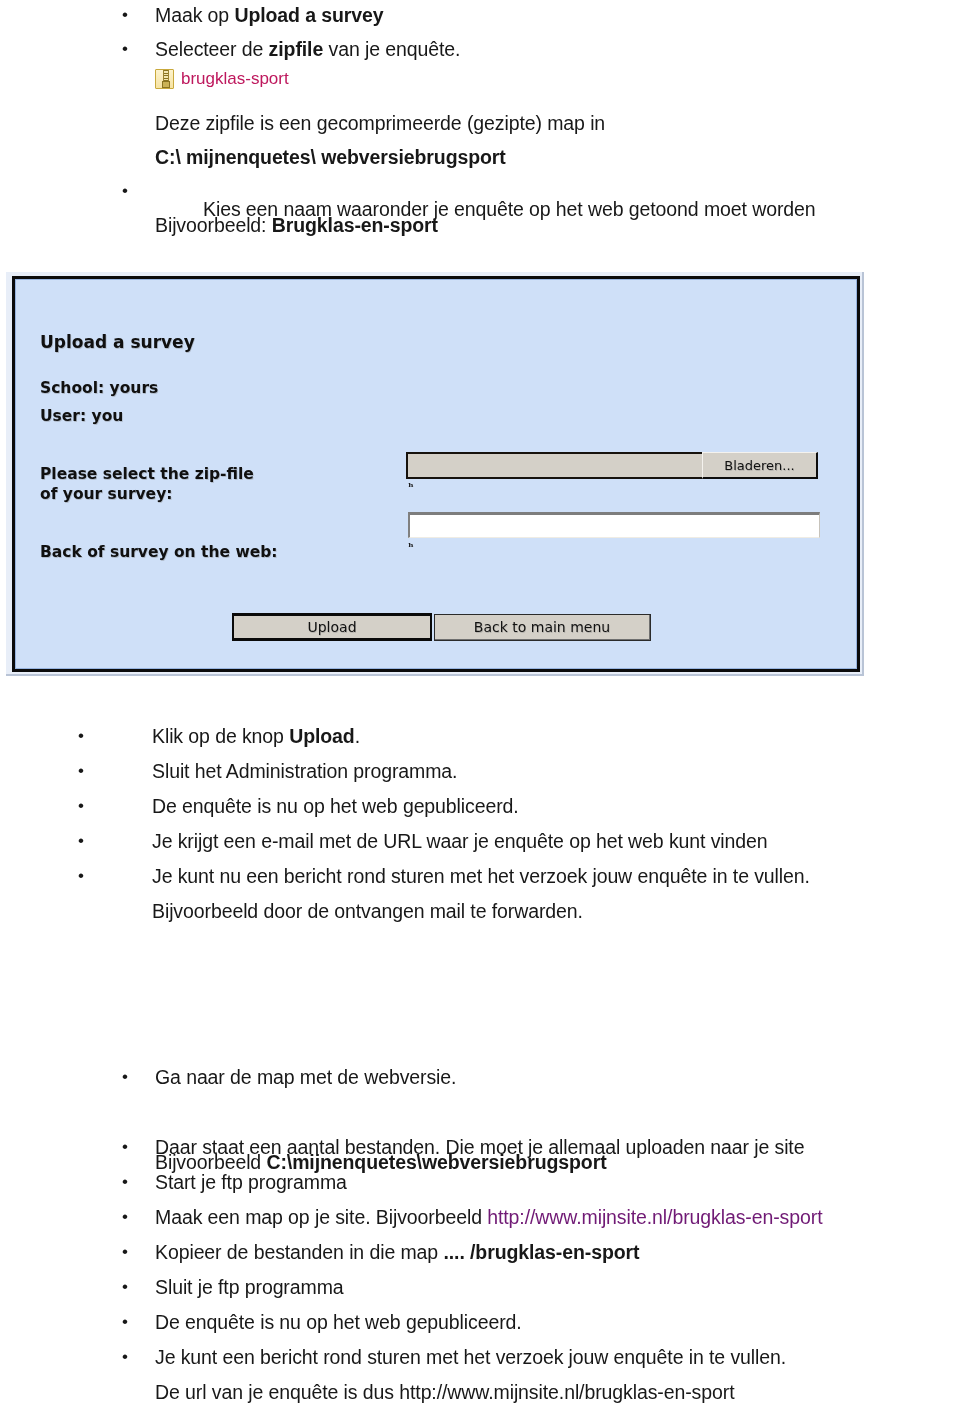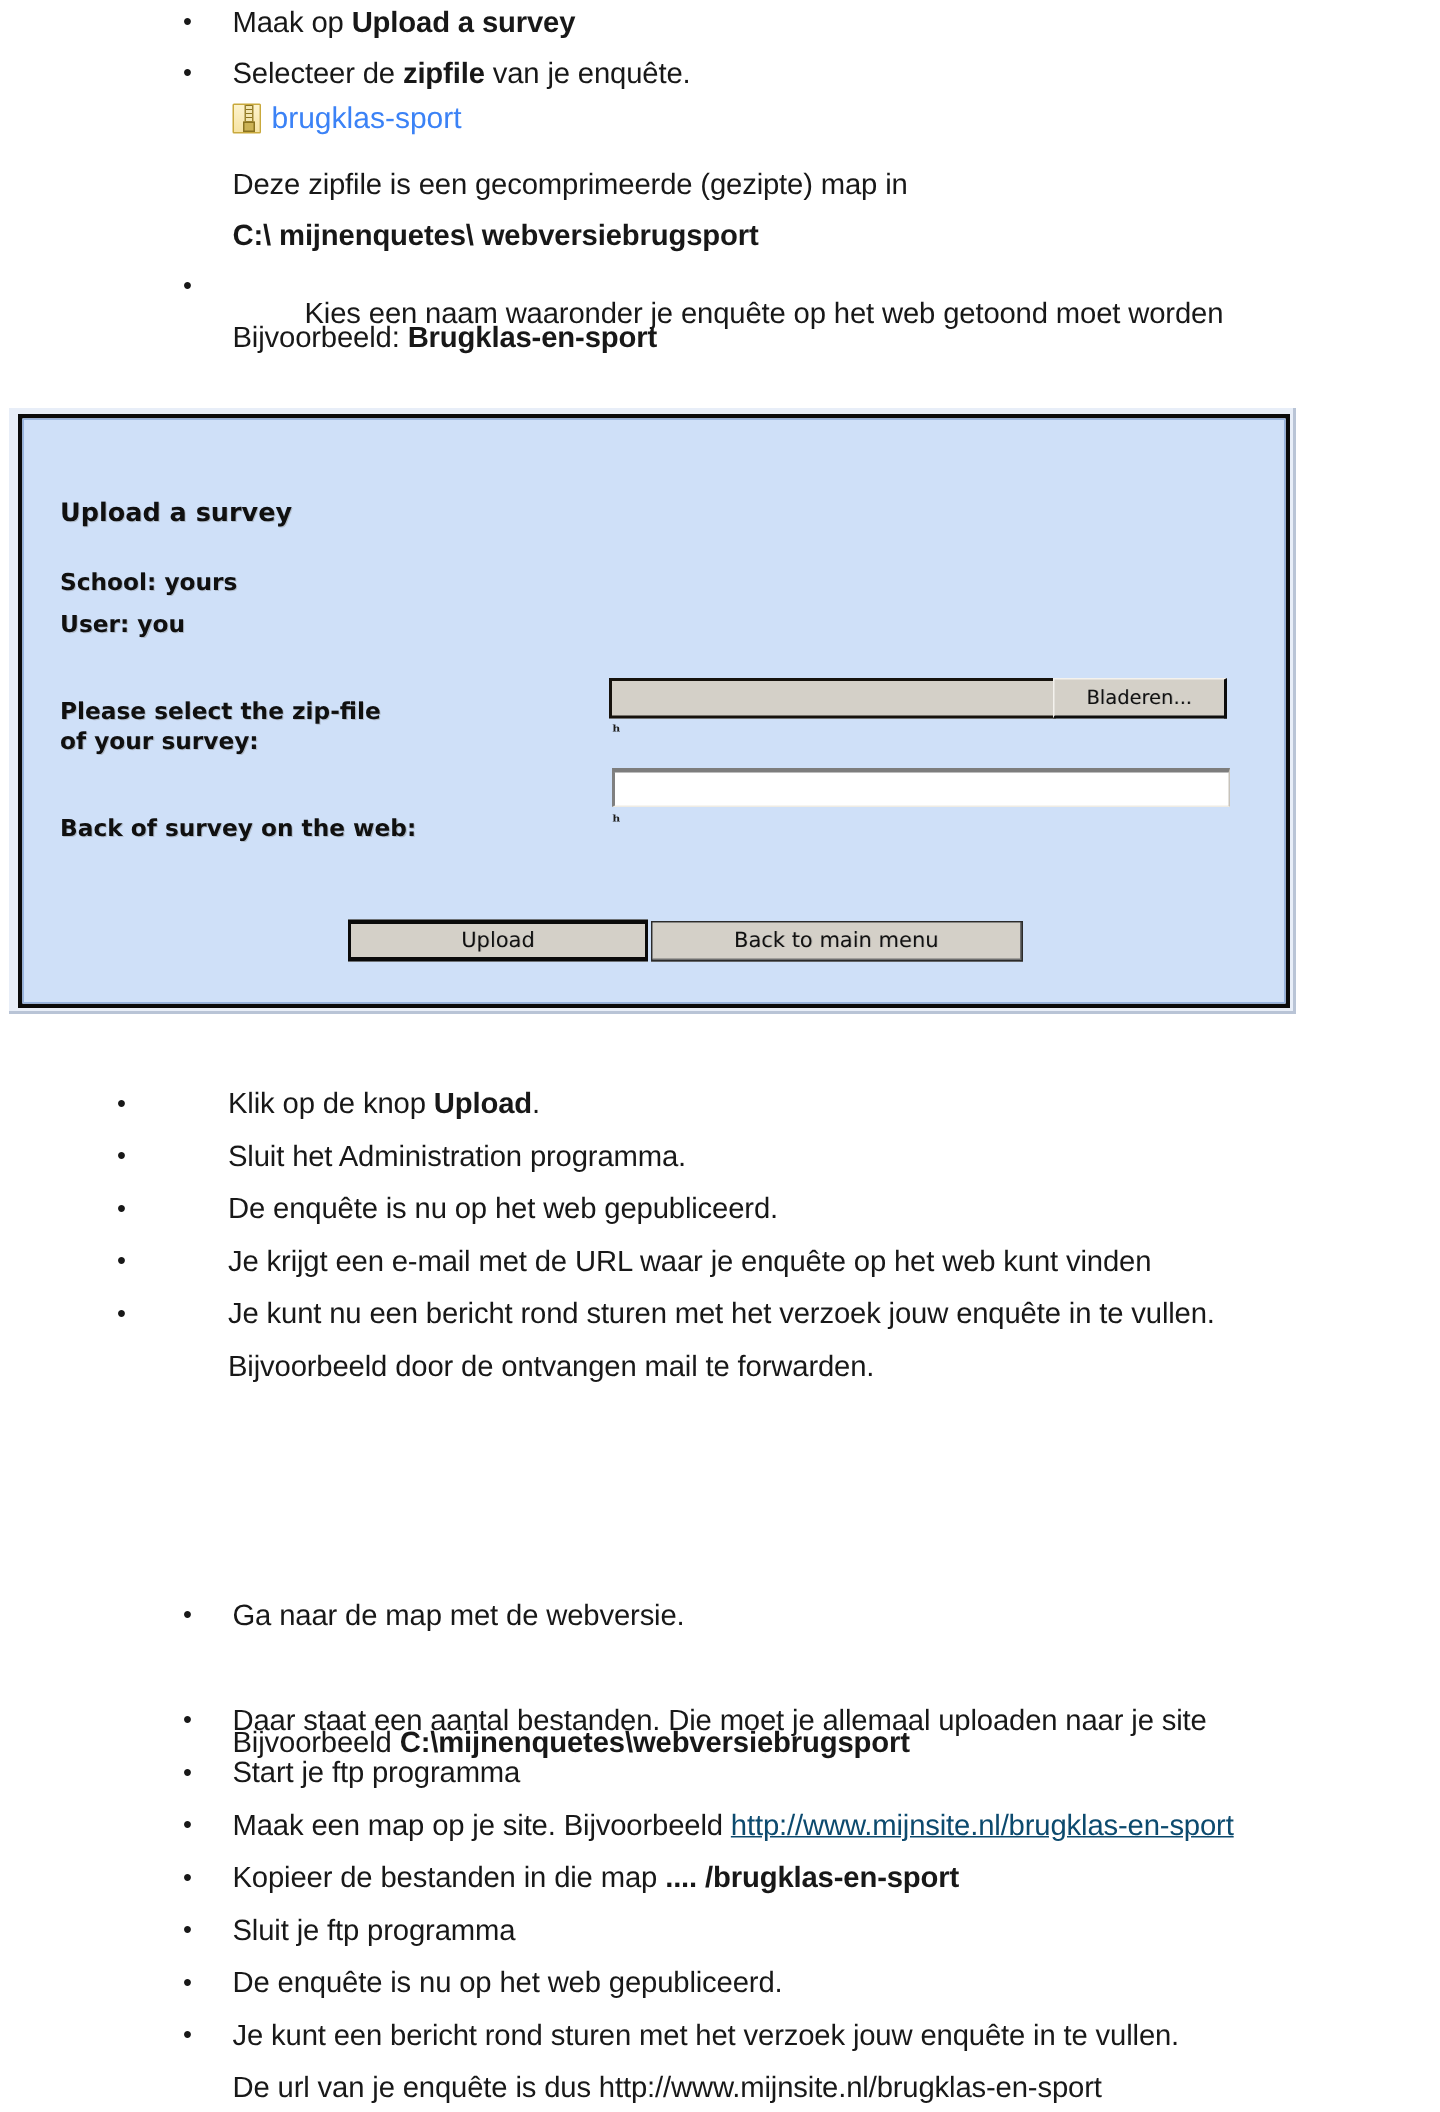--- a/index.html
+++ b/index.html
@@ -25,22 +25,21 @@
   }
   .bullet {
     position: absolute;
     font-size: 17px;
     line-height: 34px;
     width: 14px;
     text-align: left;
   }
   .b { font-weight: bold; }
   .link {
-    color: #0c4a6e;
-    text-decoration: underline;
+    color: #701a75;
   }
   .heading {
     position: absolute;
     font-size: 19.5px;
     font-weight: bold;
     line-height: 34px;
     white-space: nowrap;
   }
 
   
@@ -79,23 +78,23 @@
     border-right: 1px solid #9b8330;
   }
   .zip-icon .tab {
     position: absolute;
     left: 7px; top: 13px;
     width: 8px; height: 7px;
     background: #cbb255;
     border: 1px solid #8a7320;
   }
   .zip-caption {
-    font-size: 20px;
+    font-size: 17px;
     line-height: 22px;
-    color: #3b82f6;
+    color: #be185d;
     white-space: nowrap;
   }
 
   
   .shot-wrap {
     position: absolute;
     left: 0px;
     top: 262px;
     width: 872px;
     height: 424px;
@@ -208,21 +207,21 @@
   .btn-upload {
     left: 232px; top: 613px;
     width: 200px; height: 28px;
     border-top: 3px solid #0a0a0a;
     border-left: 2px solid #0a0a0a;
     border-right: 2px solid #0a0a0a;
     border-bottom: 3px solid #0a0a0a;
   }
   .btn-back {
     left: 434px; top: 614px;
-    width: 248px; height: 27px;
+    width: 217px; height: 27px;
     border-top: 1px solid #f2f0ec;
     border-left: 1px solid #f2f0ec;
     border-right: 2px solid #6f6f6f;
     border-bottom: 2px solid #6f6f6f;
     outline: 1px solid #2b2b2b;
     outline-offset: -1px;
   }
 </style>
 </head>
 <body>

